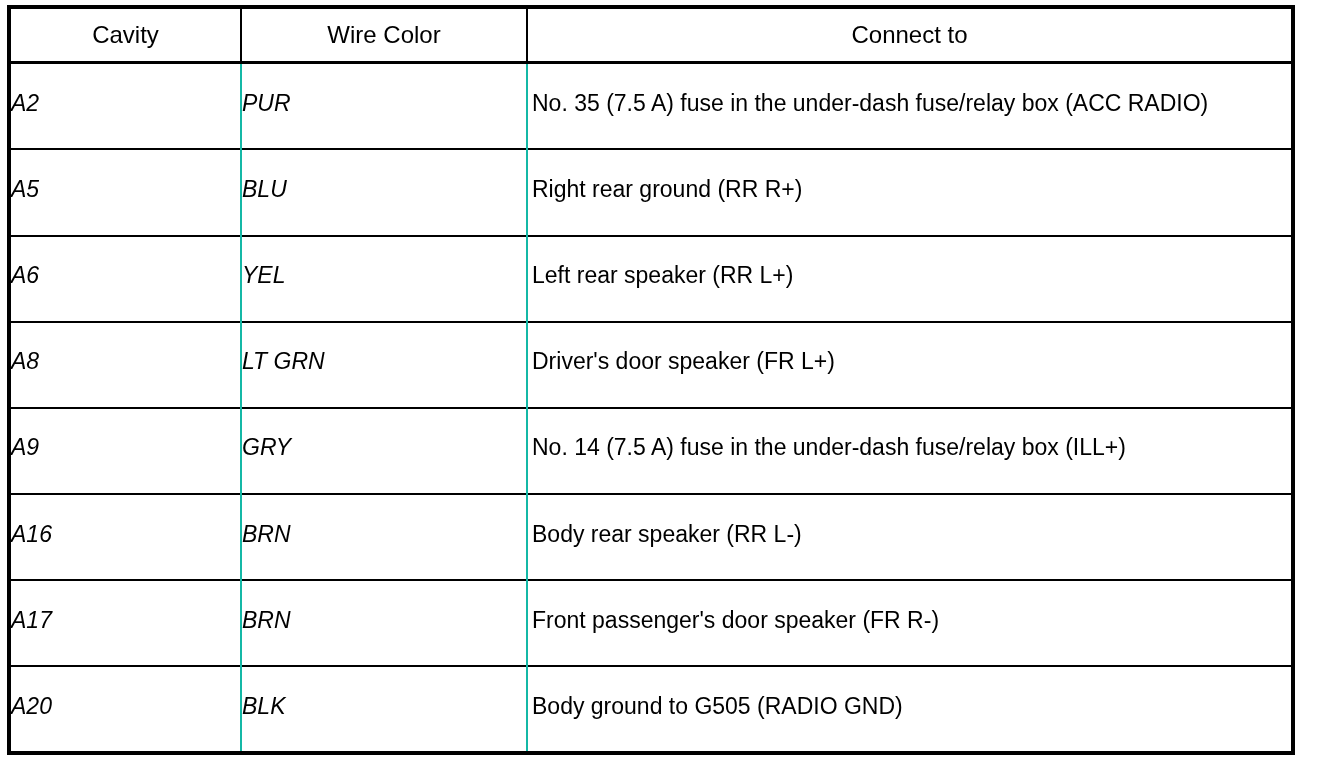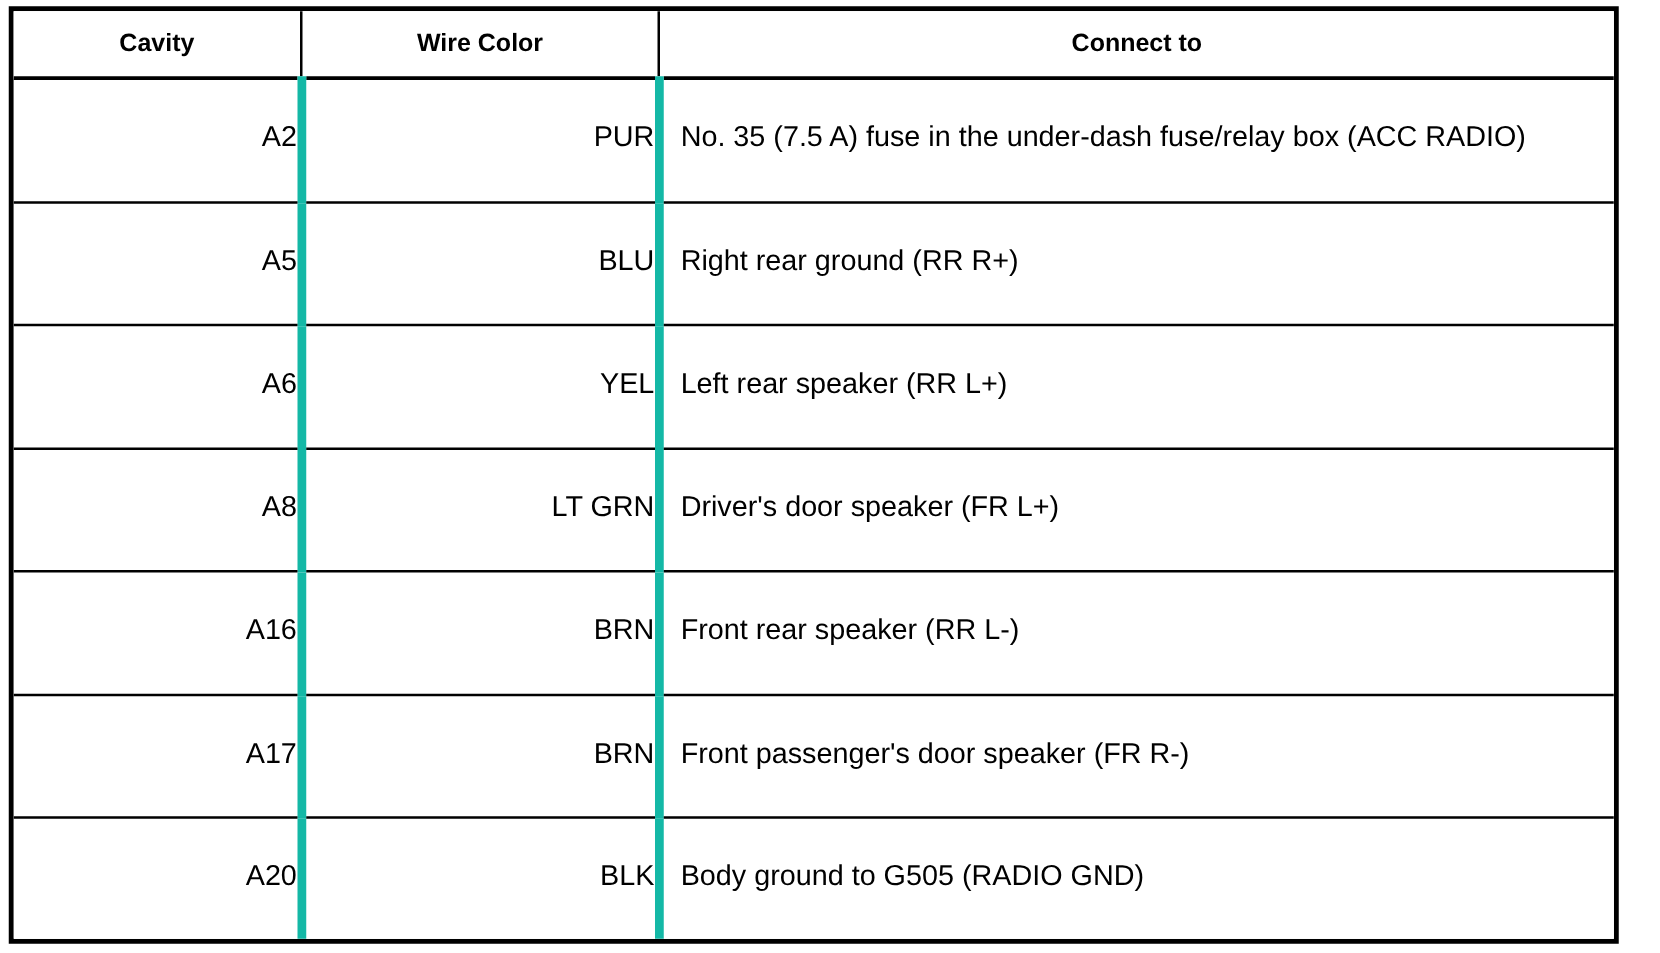--- a/index.html
+++ b/index.html
@@ -36,22 +36,22 @@
     height: 100%;
     border-collapse: collapse;
     table-layout: fixed;
     background: #ffffff;
   }
   col.col-cavity   { width: 230px; }
   col.col-wire     { width: 286px; }
   col.col-connect  { width: 764px; }
 
   thead th {
-    font-weight: bold;
-    font-size: 20px;
+    font-weight: normal;
+    font-size: 24px;
     text-align: center;
     vertical-align: middle;
     border-bottom: 3px solid #000000;
     padding: 0;
     height: 52px;
     background: #ffffff;
   }
   thead th.th-cavity,
   thead th.th-wire {
     border-right: 2px solid #000000;
@@ -66,26 +66,27 @@
     vertical-align: middle;
     background: #ffffff;
     white-space: nowrap;
     overflow: hidden;
   }
   tbody tr:first-child td {
     border-top: none;
   }
   tbody td.cell-cavity,
   tbody td.cell-wire {
-    text-align: right;
-    border-right: 7px solid #14b8a6;
+    text-align: left;
+    border-right: 2px solid #14b8a6;
+    font-style: italic;
   }
   tbody td.cell-connect {
     text-align: left;
-    padding-left: 14px;
+    padding-left: 4px;
   }
   .cell-inner {
     display: block;
     position: relative;
     top: -3px;
   }
 </style>
 </head>
 <body>
 
@@ -144,27 +145,38 @@
             </td>
             <td class="cell-wire">
               <span class="cell-inner">LT GRN</span>
             </td>
             <td class="cell-connect">
               <span class="cell-inner">Driver's door speaker (FR L+)</span>
             </td>
           </tr>
           <tr>
             <td class="cell-cavity">
+              <span class="cell-inner">A9</span>
+            </td>
+            <td class="cell-wire">
+              <span class="cell-inner">GRY</span>
+            </td>
+            <td class="cell-connect">
+              <span class="cell-inner">No. 14 (7.5 A) fuse in the under-dash fuse/relay box (ILL+)</span>
+            </td>
+          </tr>
+          <tr>
+            <td class="cell-cavity">
               <span class="cell-inner">A16</span>
             </td>
             <td class="cell-wire">
               <span class="cell-inner">BRN</span>
             </td>
             <td class="cell-connect">
-              <span class="cell-inner">Front rear speaker (RR L-)</span>
+              <span class="cell-inner">Body rear speaker (RR L-)</span>
             </td>
           </tr>
           <tr>
             <td class="cell-cavity">
               <span class="cell-inner">A17</span>
             </td>
             <td class="cell-wire">
               <span class="cell-inner">BRN</span>
             </td>
             <td class="cell-connect">

